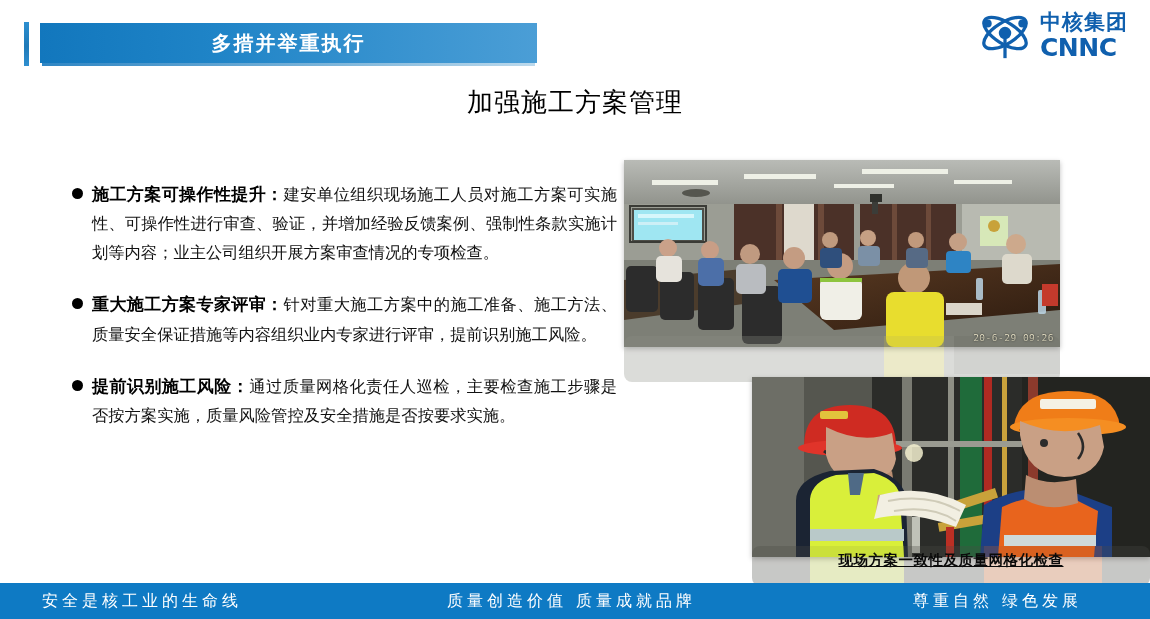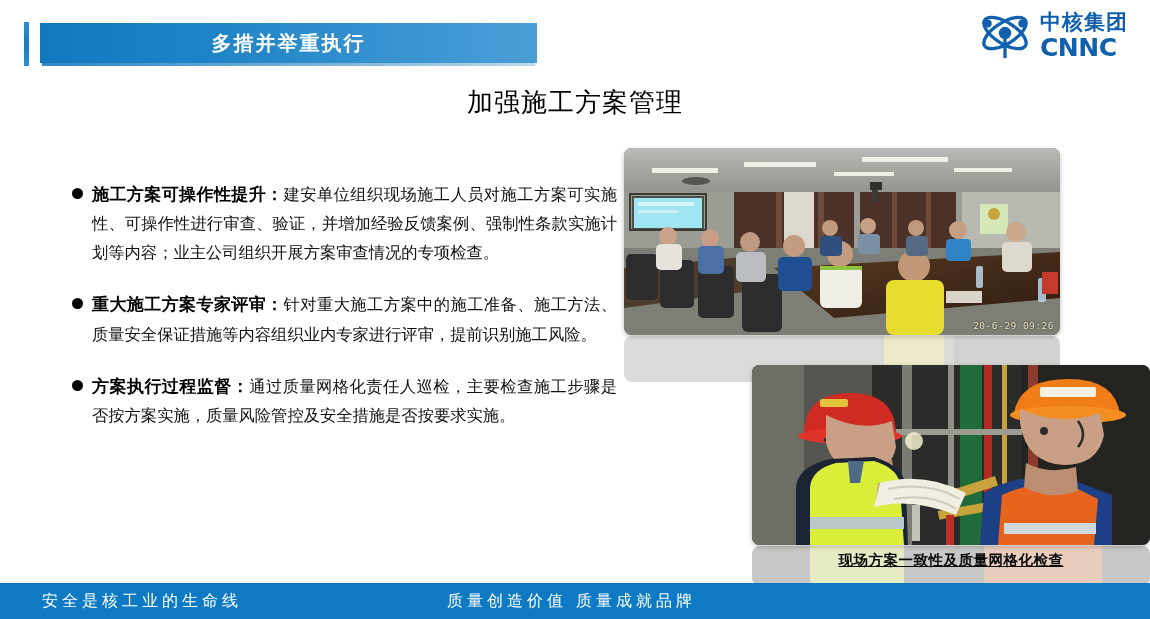--- a/index.html
+++ b/index.html
@@ -72,23 +72,24 @@
     font-size: 16.3px; line-height: 1.78; color: #111;
     text-align: justify;
   }
   .bullet-lead {
     font-weight: 700; font-size: 17px; color: #000;
   }
 
   
   .photo {
     position: absolute;
-    border-radius: 8px;
+    border-radius: 0;
     overflow: hidden;
     box-shadow: 0 2px 5px rgba(0,0,0,.25);
+    margin-top: 12px;
   }
   .photo-1 { left: 624px; top: 148px; width: 436px; height: 187px; }
   .photo-2 { left: 752px; top: 365px; width: 398px; height: 180px; }
   .photo svg { display:block; width:100%; height:100%; }
 
   .reflection {
     position: absolute; border-radius: 8px; overflow: hidden;
     opacity: .30; pointer-events: none;
   }
   .refl-1 { left: 624px; top: 336px; width: 436px; height: 46px; }
@@ -169,21 +170,21 @@
     <div class="bullet-item">
       <span class="bullet-dot"></span>
       <div class="bullet-body">
         <p class="bullet-text"><span class="bullet-lead">重大施工方案专家评审：</span><span>针对重大施工方案中的施工准备、施工方法、质量安全保证措施等内容组织业内专家进行评审，提前识别施工风险。</span></p>
       </div>
     </div>
 
     <div class="bullet-item">
       <span class="bullet-dot"></span>
       <div class="bullet-body">
-        <p class="bullet-text"><span class="bullet-lead">方案执行过程监督：</span><span>通过质量网格化责任人巡检，主要检查施工步骤是否按方案实施，质量风险管控及安全措施是否按要求实施。</span></p>
+        <p class="bullet-text"><span class="bullet-lead">提前识别施工风险：</span><span>通过质量网格化责任人巡检，主要检查施工步骤是否按方案实施，质量风险管控及安全措施是否按要求实施。</span></p>
       </div>
     </div>
 
   </div>
 
   <div class="photo photo-1">
     <svg viewBox="0 0 436 187" preserveAspectRatio="none">
       <defs>
         <linearGradient id="ceil" x1="0" y1="0" x2="0" y2="1">
           <stop offset="0" stop-color="#b9bbb6"></stop>
@@ -336,15 +337,16 @@
         <rect x="58" y="0" width="94" height="40" fill="#d9ef3a" opacity=".7"></rect>
         <rect x="232" y="0" width="118" height="40" fill="#e8641d" opacity=".7"></rect>
       </svg>
     </div>
   </div>
   <div class="caption cap-2">现场方案一致性及质量网格化检查</div>
 
   <div class="footer">
     <span class="footer-slogan fs-2">质量创造价值 质量成就品牌</span>
     <span class="footer-slogan fs-1">安全是核工业的生命线</span>
+    <span class="footer-slogan fs-3">尊重自然 绿色发展</span>
   </div>
 
 </div>
 
 </body></html>

